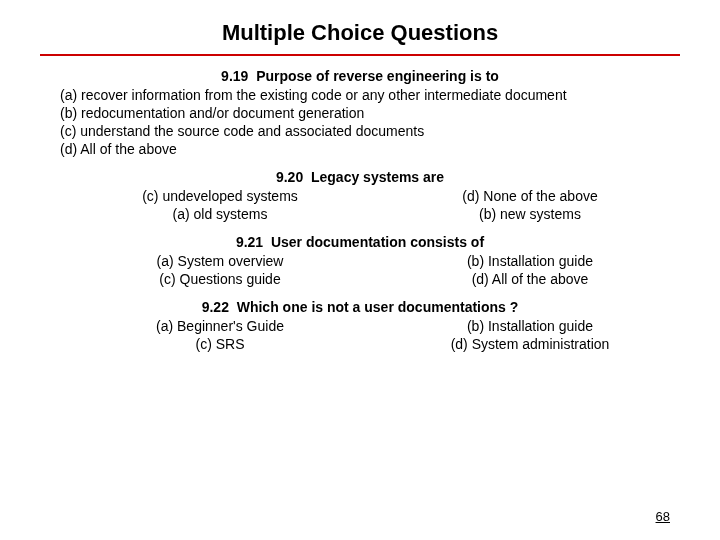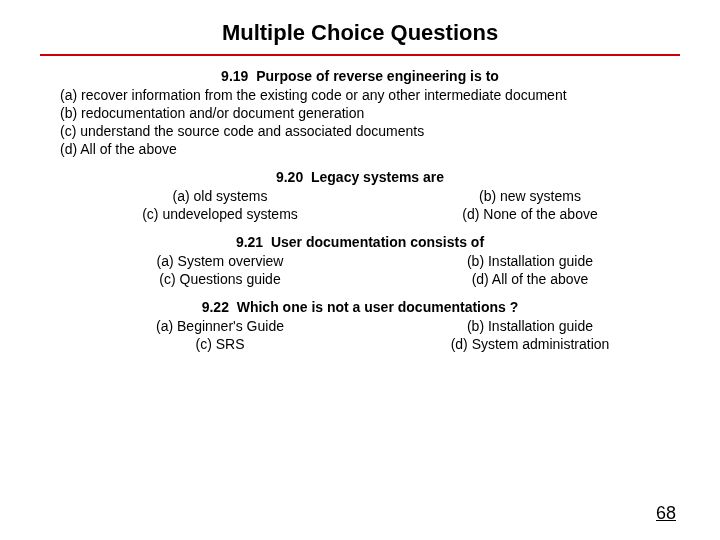--- a/index.html
+++ b/index.html
@@ -65,22 +65,22 @@
       width: 320px;
     }
 
     .option-right {
       flex: 1;
     }
 
     .page-number {
       position: absolute;
       bottom: 16px;
-      right: 44px;
-      font-size: 18px;
+      right: 50px;
+      font-size: 13px;
       text-decoration: underline;
     }
   </style>
 </head>
 <body>
 
 <div class="page">
 
   <div class="title-container">
     <div class="title">Multiple Choice Questions</div>
@@ -106,26 +106,26 @@
       </div>
     </div>
   </div>
 
   <div class="question-block">
     <div class="question-title">
       <span>9.20</span>&nbsp;&nbsp;<span>Legacy systems are</span>
     </div>
     <div class="options-container">
       <div class="option-row">
+        <div class="option-left">(c) undeveloped systems</div>
+        <div class="option-right">(d) None of the above</div>
+      </div>
+      <div class="option-row">
         <div class="option-left">(a) old systems</div>
         <div class="option-right">(b) new systems</div>
-      </div>
-      <div class="option-row">
-        <div class="option-left">(c) undeveloped systems</div>
-        <div class="option-right">(d) None of the above</div>
       </div>
     </div>
   </div>
 
   <div class="question-block">
     <div class="question-title">
       <span>9.21</span>&nbsp;&nbsp;<span>User documentation consists of</span>
     </div>
     <div class="options-container">
       <div class="option-row">

